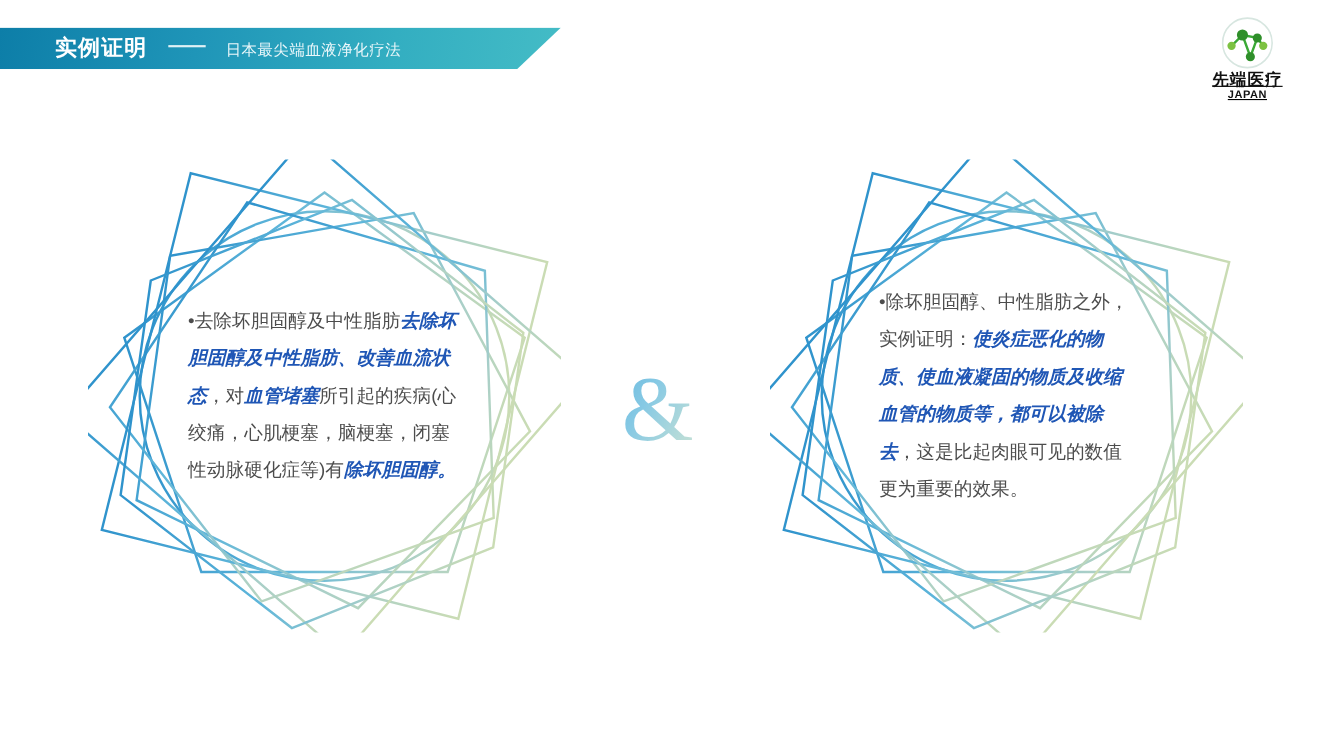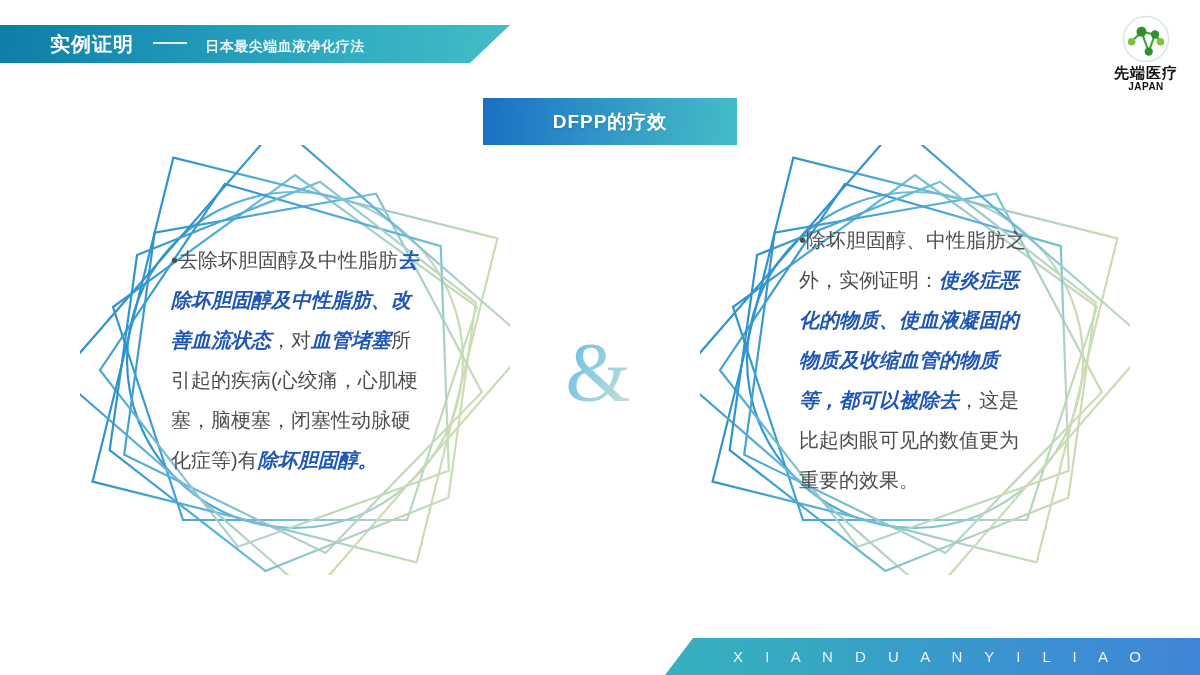--- a/index.html
+++ b/index.html
@@ -22,25 +22,25 @@
   }
   .header-title{
     color:#ffffff;font-size:20px;font-weight:bold;letter-spacing:1px;
     margin-left:50px;white-space:nowrap;line-height:1;
   }
   .header-dash{
     display:inline-block;width:34px;height:2px;background:#dff1f6;
     vertical-align:middle;margin:0 12px 5px 12px;
   }
   .header-sub{
-    color:#eaf7fa;font-size:14px;font-weight:bold;letter-spacing:.5px;white-space:nowrap;
+    color:#eaf7fa;font-size:14px;font-weight:normal;letter-spacing:.5px;white-space:nowrap;
   }
 
   
-  .logo{position:absolute;right:2px;top:12px;width:104px;height:88px;text-align:center;}
+  .logo{position:absolute;right:14px;top:12px;width:104px;height:88px;text-align:center;text-decoration:underline;}
   .logo-mark{width:54px;height:54px;margin:0 auto;display:block;}
   .logo-cn{
     font-size:15px;font-weight:bold;color:#111;letter-spacing:1px;
     margin-top:-2px;line-height:1.15;
   }
   .logo-en{
     font-size:10px;font-weight:bold;color:#111;letter-spacing:.5px;line-height:1.1;
   }
 
   
@@ -55,21 +55,21 @@
   }
 
   
   .circle-block{position:absolute;width:430px;height:430px;top:145px;}
   .circle-block.left{left:80px;}
   .circle-block.right{left:700px;}
   .deco-svg{position:absolute;left:0;top:0;width:430px;height:430px;}
   .circle-text{
     position:absolute;left:50%;top:50%;transform:translate(-50%,-50%);
     width:248px;
-    font-size:20px;line-height:2.0;color:#4d4d4d;
+    font-size:17px;line-height:2.0;color:#4d4d4d;
     text-align:left;
   }
   .circle-block.right .circle-text{width:232px;}
   .hl{color:#1f56b5;font-weight:bold;font-style:italic;}
 
   
   .amp{
     position:absolute;left:548px;top:325px;width:100px;height:95px;
     font-family:"Liberation Serif","DejaVu Serif",serif;
     font-size:84px;line-height:95px;text-align:center;font-weight:normal;
@@ -118,23 +118,20 @@
       <circle cx="25" cy="22" r="5.6" fill="#2f8f2a"></circle>
       <circle cx="40" cy="25" r="4.6" fill="#2f8f2a"></circle>
       <circle cx="14" cy="33" r="4.2" fill="#7dc242"></circle>
       <circle cx="46" cy="33" r="4.2" fill="#7dc242"></circle>
       <circle cx="33" cy="44" r="4.6" fill="#2f8f2a"></circle>
     </svg>
     <div class="logo-cn">先端医疗</div>
     <div class="logo-en">JAPAN</div>
   </div>
 
-  <div class="title-chip">
-    <span class="title-chip-text">DFPP的疗效</span>
-  </div>
 
   <div class="circle-block left">
     <svg class="deco-svg" viewBox="0 0 430 430">
       <defs>
         <linearGradient id="gL" x1="0" y1="0" x2="1" y2="0">
           <stop offset="0%" stop-color="#2f93cc"></stop>
           <stop offset="40%" stop-color="#5fb6da"></stop>
           <stop offset="70%" stop-color="#a9cfc8"></stop>
           <stop offset="100%" stop-color="#cadcb4"></stop>
         </linearGradient>
@@ -174,17 +171,14 @@
         <polygon points="48,48 382,48 382,382 48,382" transform="rotate(14 215 215)"></polygon>
         <polygon points="48,48 382,48 382,382 48,382" transform="rotate(41 215 215)"></polygon>
         <polygon points="215,35 386,133 386,330 215,428 44,330 44,133" transform="rotate(8 215 215)"></polygon>
       </g>
     </svg>
     <div class="circle-text">
       <span>•</span><span>除坏胆固醇、中性脂肪之外，实例证明：</span><span class="hl">使炎症恶化的物质、使血液凝固的物质及收缩血管的物质等，都可以被除去</span><span>，这是比起肉眼可见的数值更为重要的效果。</span>
     </div>
   </div>
 
-  <div class="footer-bar">
-    <span class="footer-text">X I A N   D U A N   Y I   L I A O</span>
-  </div>
 
 </div>
 
 </body></html>

